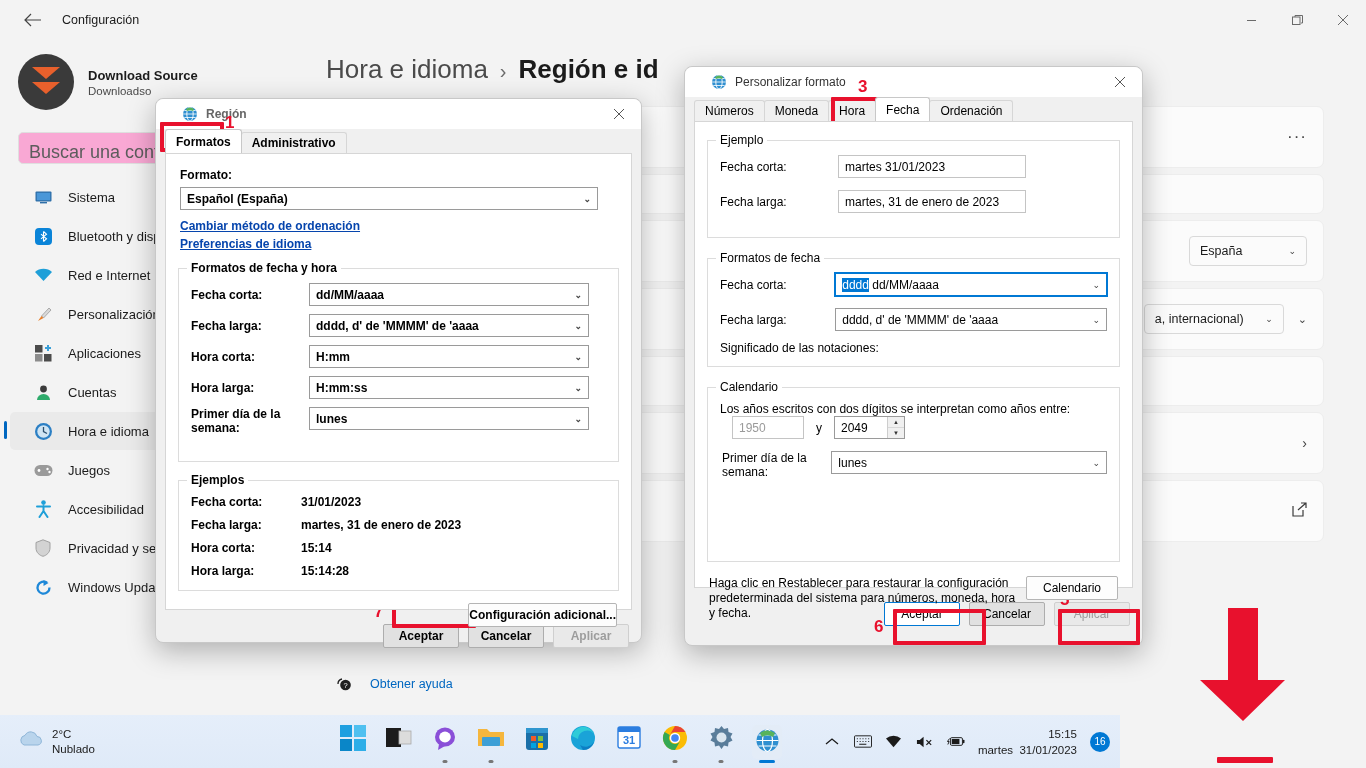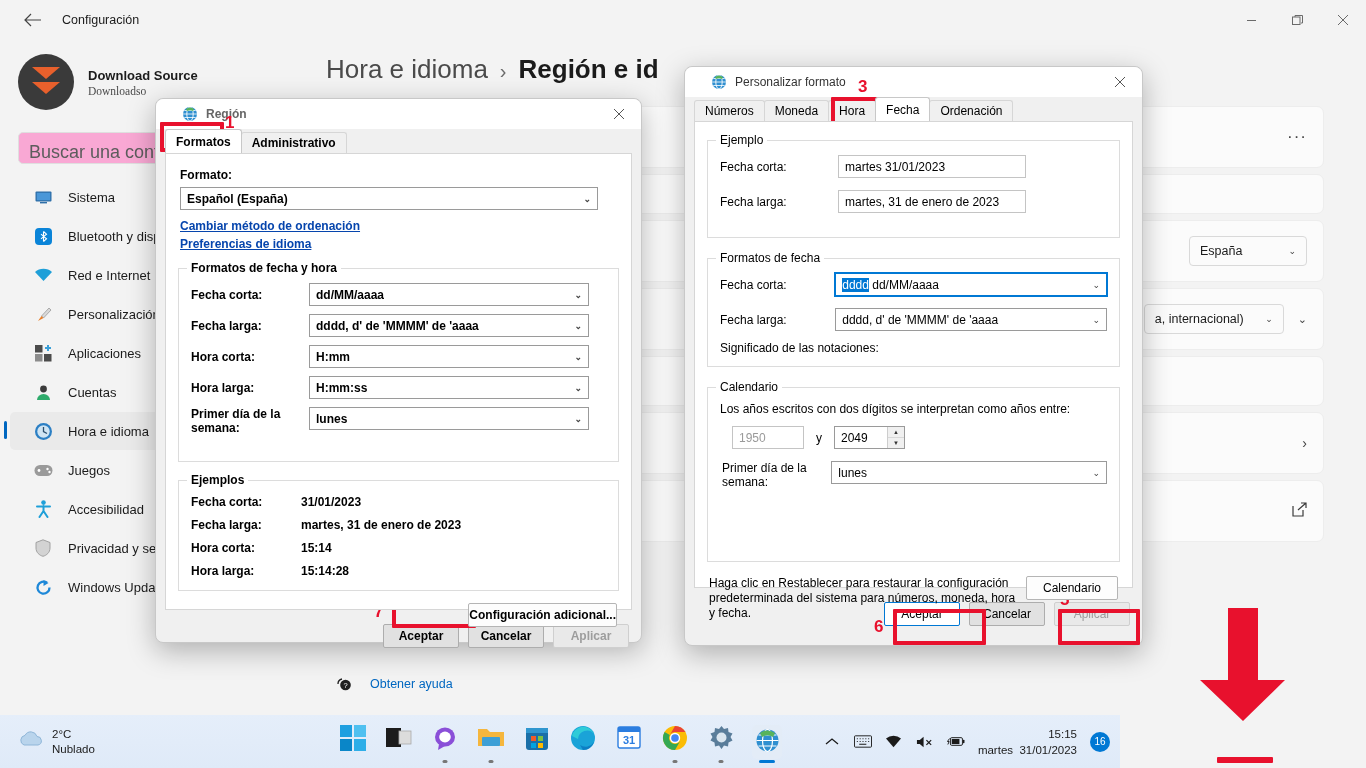--- a/index.html
+++ b/index.html
@@ -52,21 +52,21 @@
     position: absolute; left: 50%; transform: translateX(-50%);
     width: 0; height: 0;
     border-left: 14px solid transparent;
     border-right: 14px solid transparent;
     border-top: 12px solid #e8602c;
   }
   .avatar .chev.c1 { top: 13px; }
   .avatar .chev.c2 { top: 28px; }
   .account-text { margin-left: 14px; }
   .account-name { font-size: 13px; font-weight: bold; color: #1b1b1b; }
-  .account-sub { font-size: 11.5px; color: #4a4a4a; margin-top: 2px; font-family: Liberation Serif, serif; }
+  .account-sub { font-size: 11.5px; color: #4a4a4a; margin-top: 2px; }
 
   .search-box {
     margin: 22px 0 0 18px; width: 268px; height: 32px;
     background: #f9a8d4; border: 1px solid #dfdfdf;
     border-radius: 5px; display: flex; align-items: flex-end;
     padding: 0 10px; font-size: 18px; color: #5c5c5c;
   }
 
   .nav { margin-top: 14px; }
   .nav-item {
@@ -671,21 +671,21 @@
             <span class="arw">⌄</span>
           </div>
         </div>
         <div style="font-size:12px;line-height:15px;margin-top:4px">
           <div>Significado de las notaciones:</div>
         </div>
       </div>
 
       <div class="group" style="margin-top:20px;padding-bottom:14px;height:175px">
         <div class="legend">Calendario</div>
-        <div style="font-size:12px;margin-bottom:10px">Los años escritos con dos dígitos se interpretan como años entre:</div>
+        <div style="font-size:12px;">Los años escritos con dos dígitos se interpretan como años entre:</div>
         <div class="row" style="margin-bottom:12px;padding-left:12px">
           <div class="fld ro" style="width:72px;color:#9a9a9a">
             <span>1950</span>
           </div>
           <div class="lbl" style="margin:0 12px">y</div>
           <div class="spinner">
             <div class="sv">2049</div>
             <div class="sbtns">
               <div class="sb">▲</div>
               <div class="sb">▼</div>

